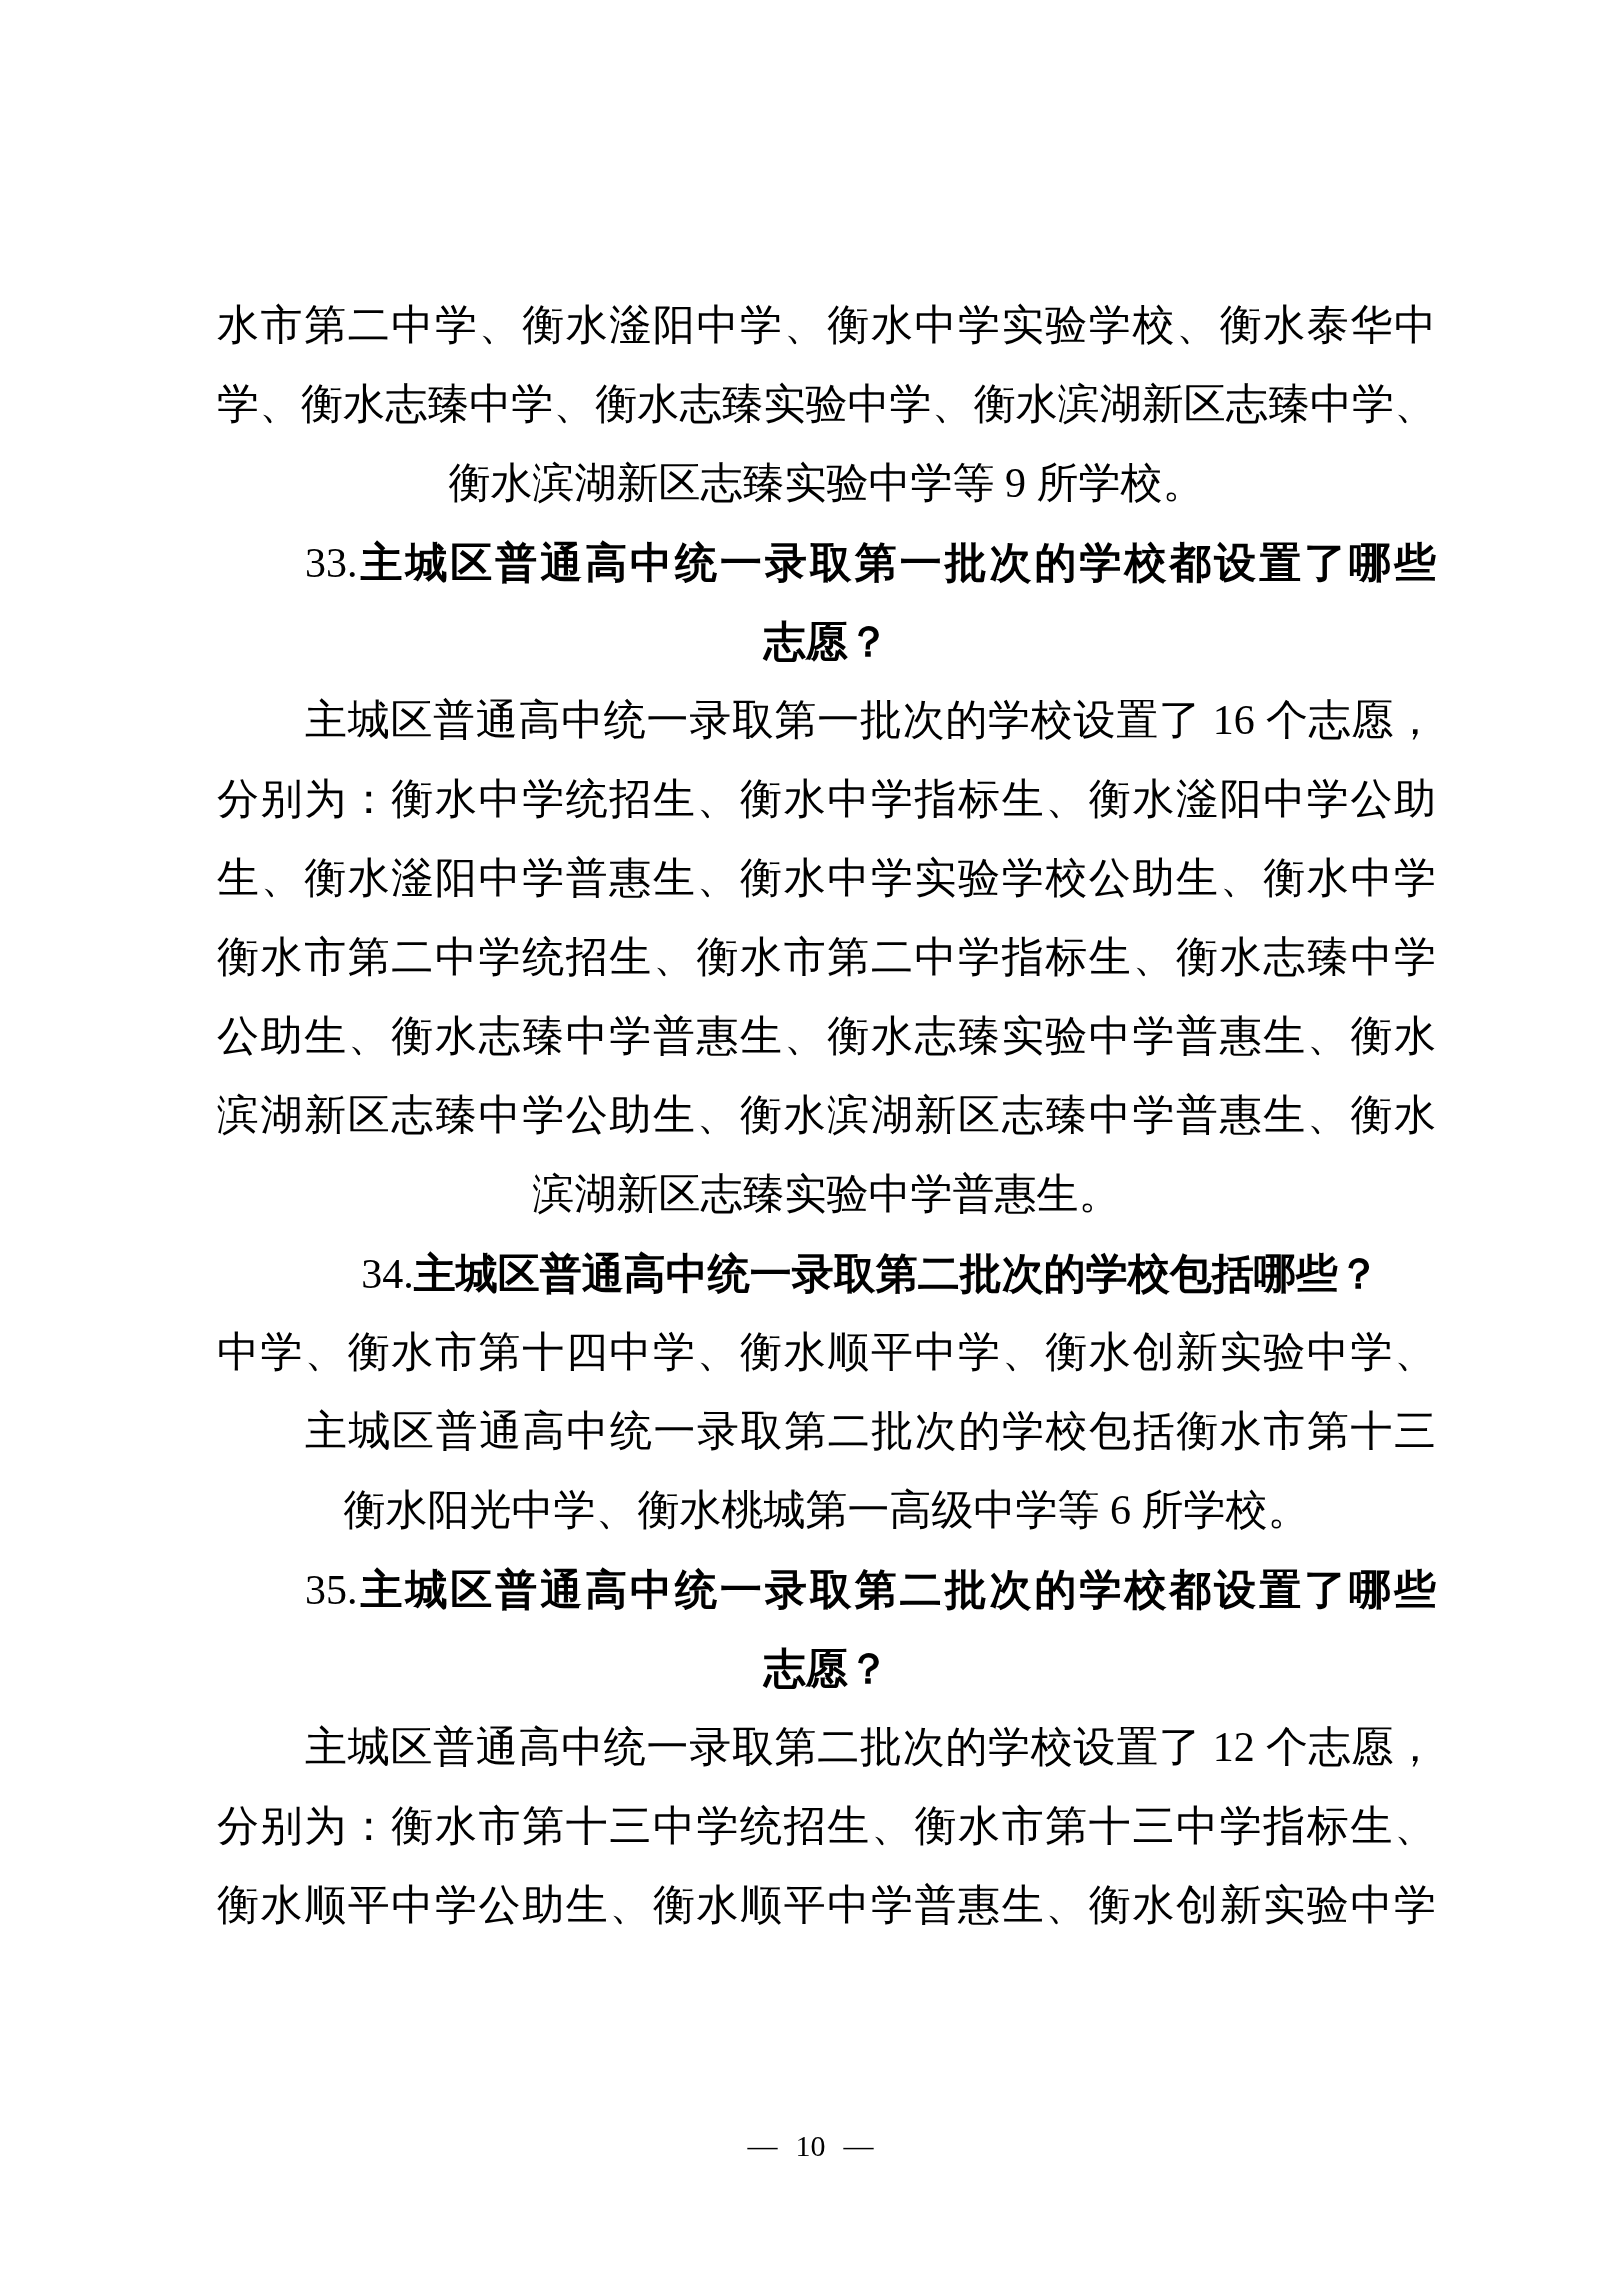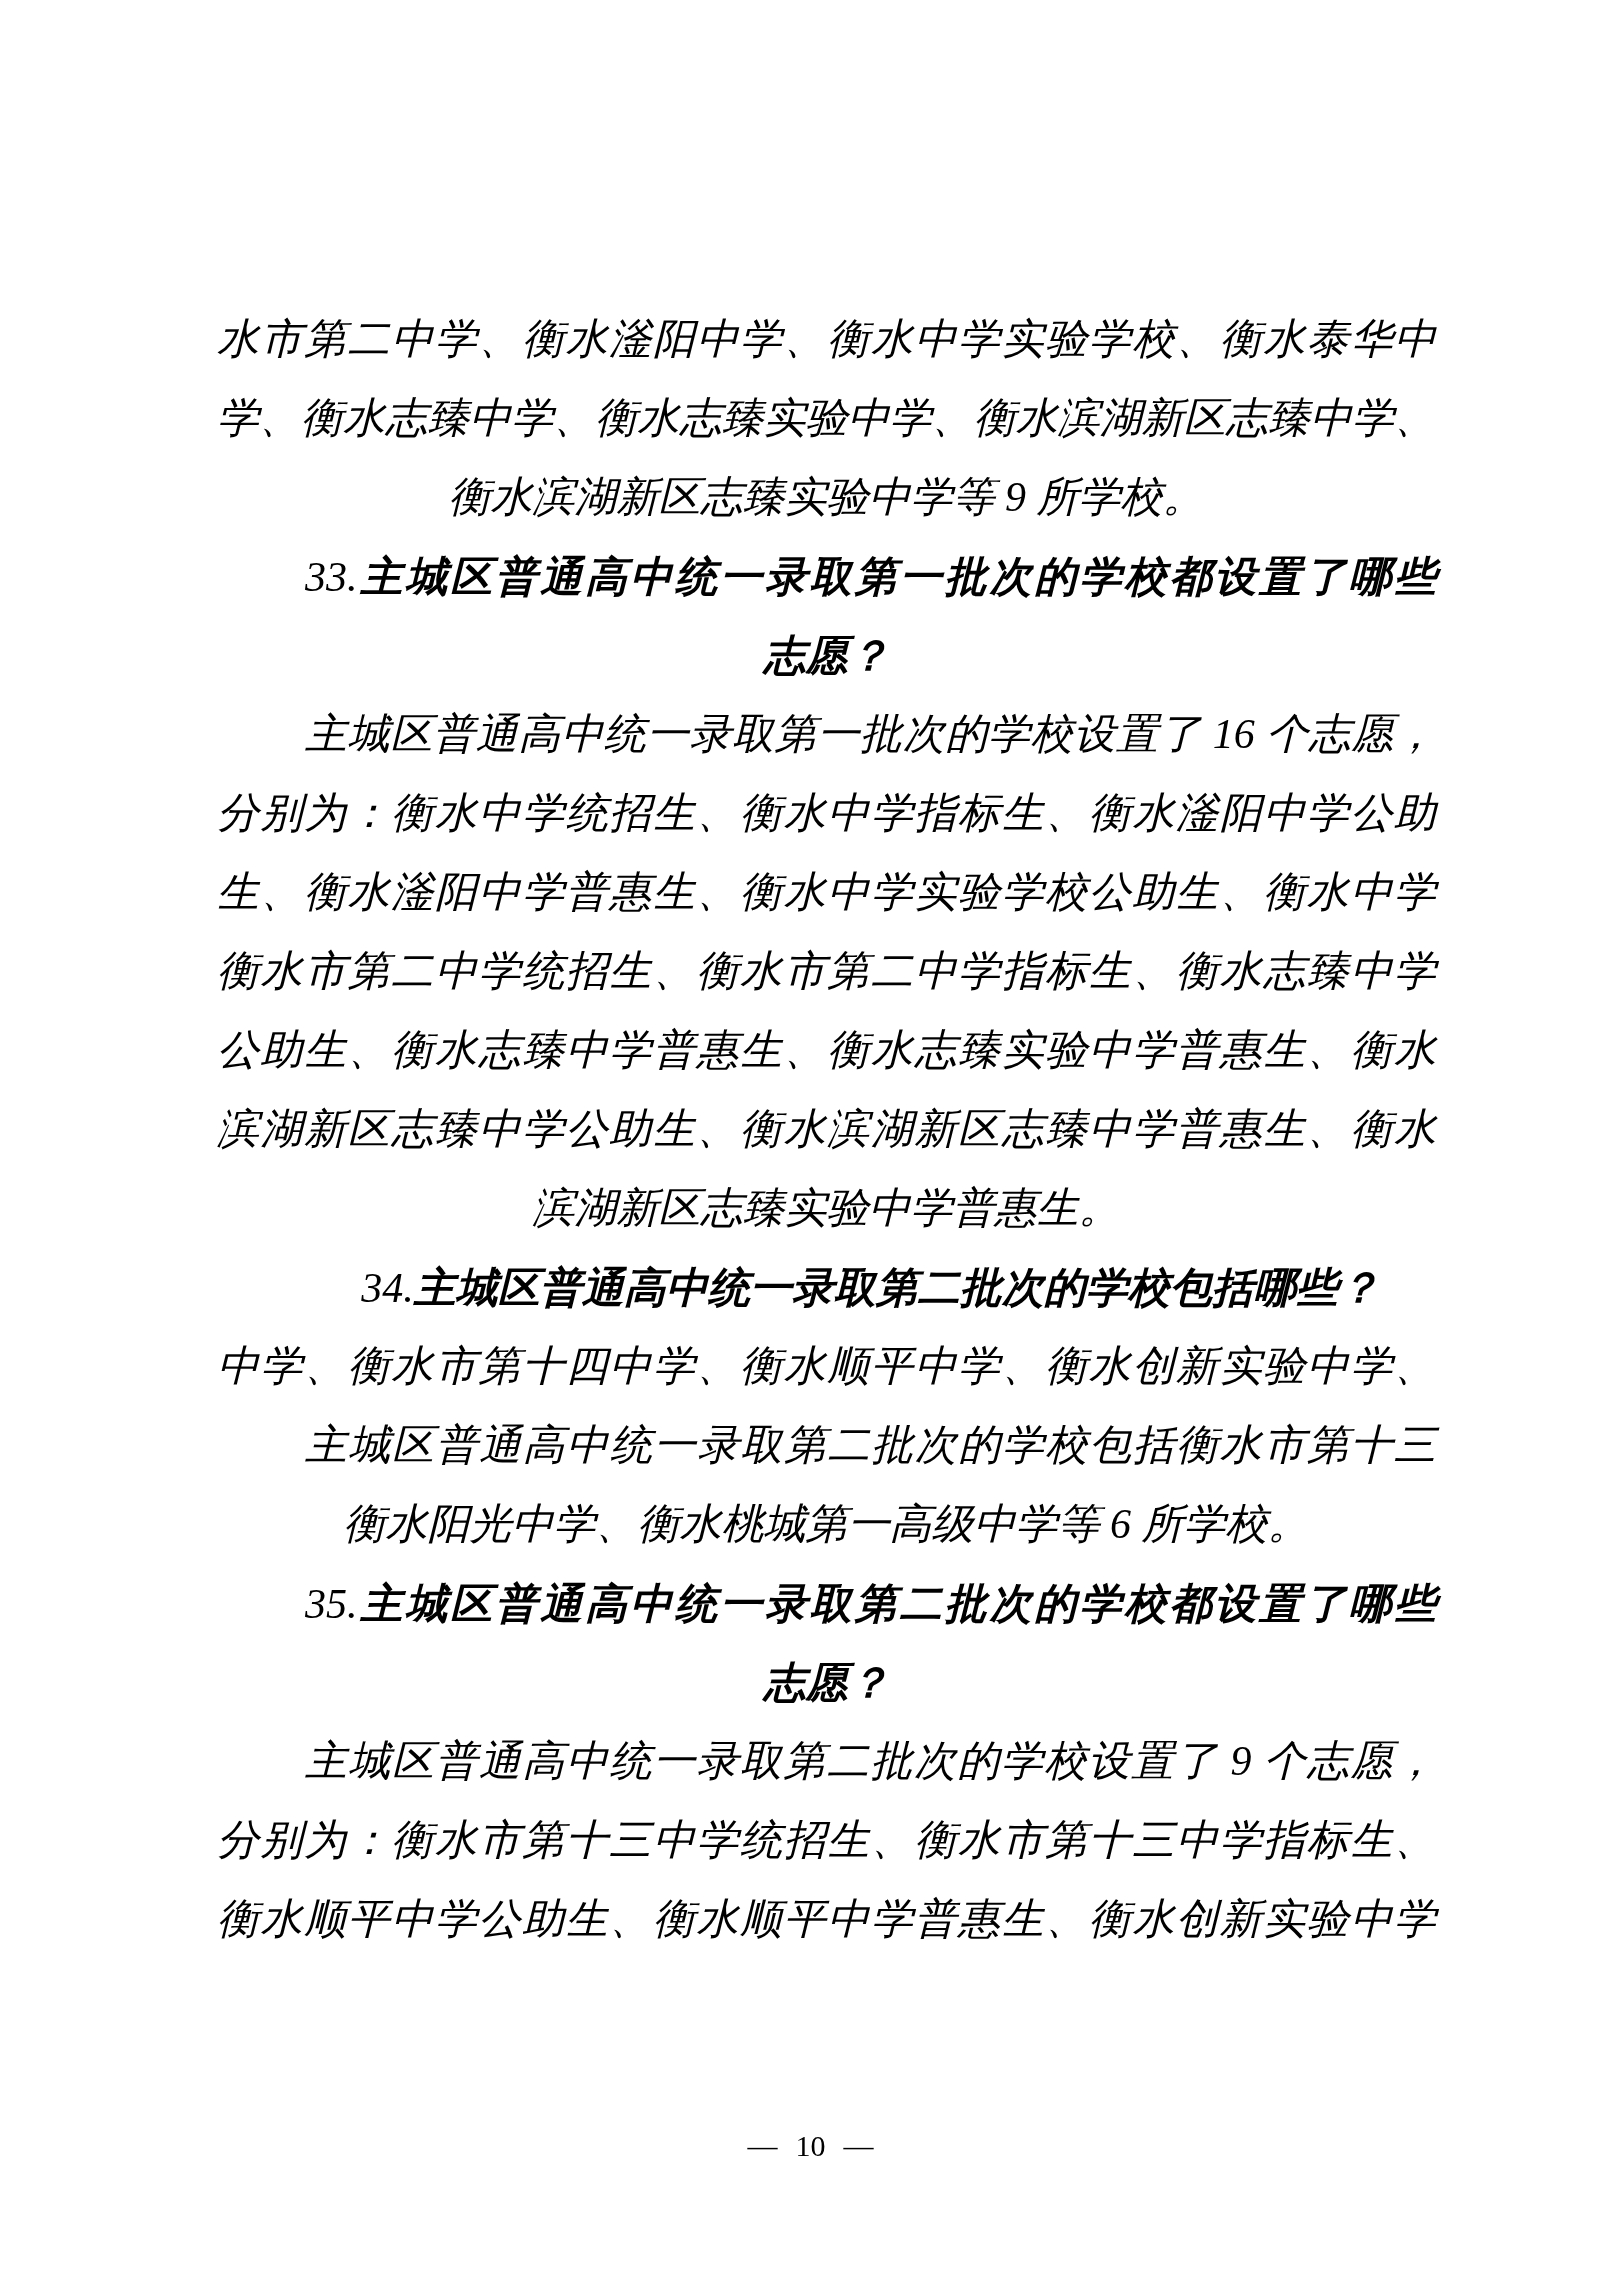--- a/index.html
+++ b/index.html
@@ -12,23 +12,22 @@
     width: 1621px;
     height: 2293px;
     background: #ffffff;
     overflow: hidden;
     font-family: "Liberation Serif", "DejaVu Serif", serif;
     color: #000000;
   }
   .textblock {
     position: absolute;
     left: 217px;
-    top: 300px;
+    top: 286px;
     width: 1219px;
-    font-style: italic;
   }
   .line {
     height: 79px;
     line-height: 79px;
     font-size: 42px;
     color: #000000;
     text-align: center;
   }
   
   .j {
@@ -89,21 +88,21 @@
 
     <div class="line h ind"><span class="hnum">34.</span><span>主城区普通高中统一录取第二批次的学校包括哪些？</span></div>
 
     <div class="line j">中学、衡水市第十四中学、衡水顺平中学、衡水创新实验中学、</div>
     <div class="line j ind">主城区普通高中统一录取第二批次的学校包括衡水市第十三</div>
     <div class="line">衡水阳光中学、衡水桃城第一高级中学等 6 所学校。</div>
 
     <div class="line h j ind"><span class="hnum">35.</span><span>主城区普通高中统一录取第二批次的学校都设置了哪些</span></div>
     <div class="line h">志愿？</div>
 
-    <div class="line j ind">主城区普通高中统一录取第二批次的学校设置了 9 个志愿，</div>
+    <div class="line j ind">主城区普通高中统一录取第二批次的学校设置了 12 个志愿，</div>
     <div class="line j">分别为：衡水市第十三中学统招生、衡水市第十三中学指标生、</div>
     <div class="line j">衡水顺平中学公助生、衡水顺平中学普惠生、衡水创新实验中学</div>
 
   </div>
 
   <div class="footer"><span>—</span><span class="num">10</span><span>—</span></div>
 </div>
 
 
 </body></html>

